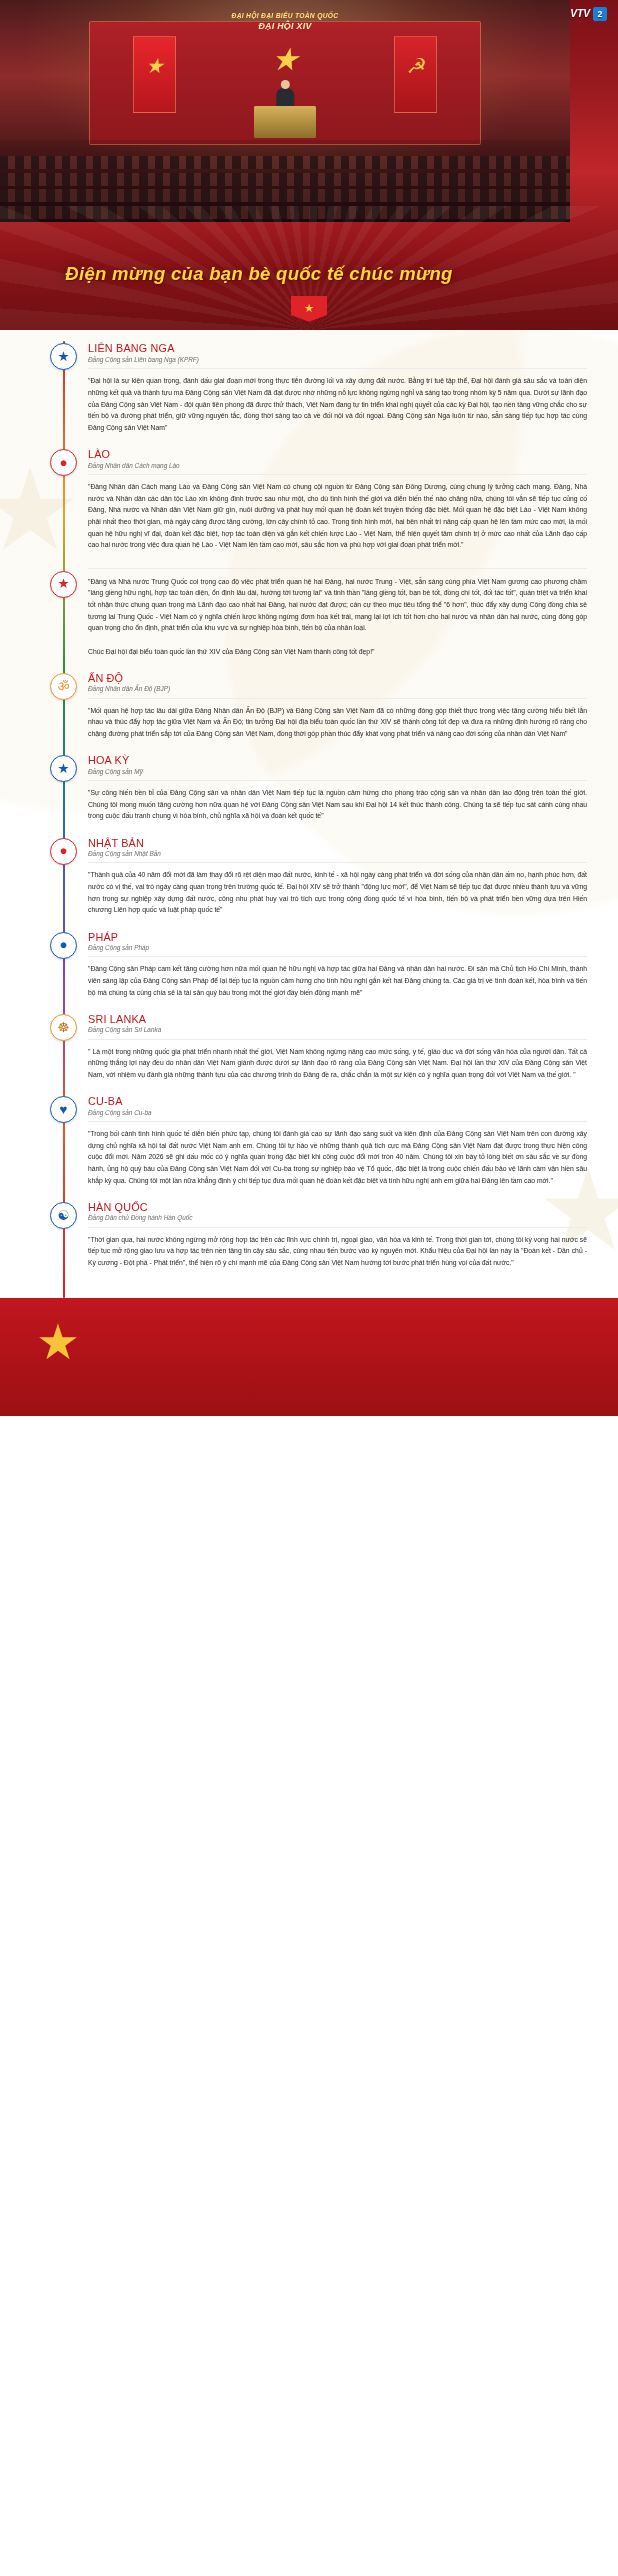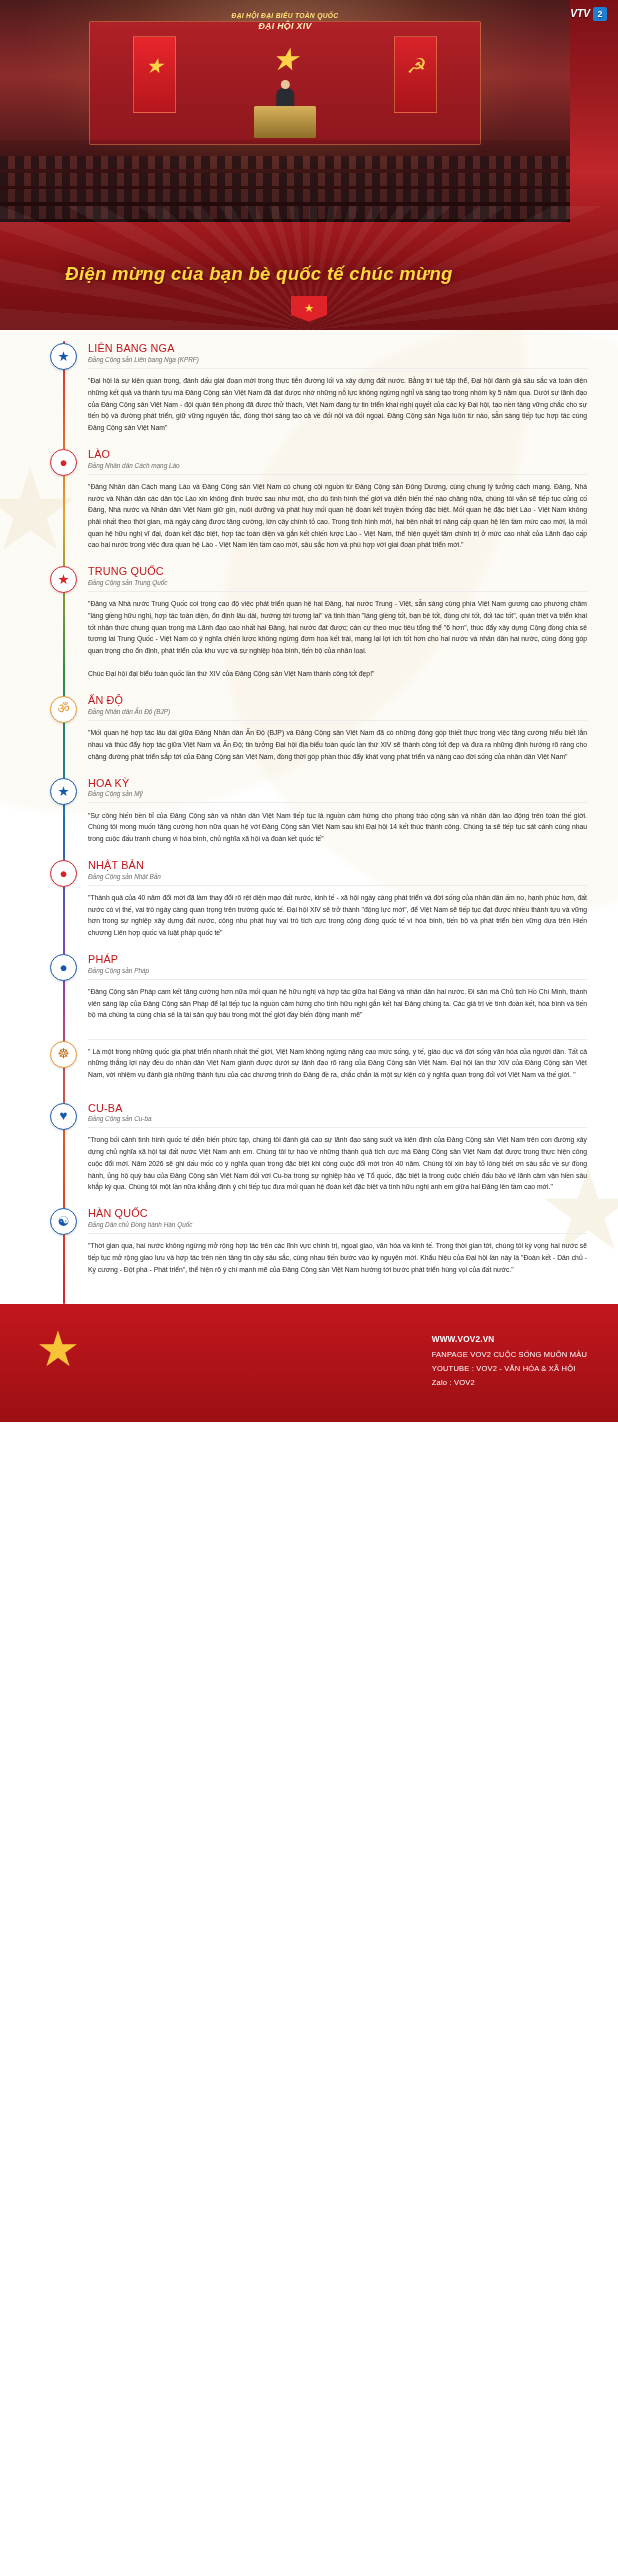--- a/index.html
+++ b/index.html
@@ -267,24 +267,20 @@
           <div class="party">Đảng Nhân dân Cách mạng Lào</div>
         </div>
         <div class="divider"></div>
         <p class="quote">"Đảng Nhân dân Cách mạng Lào và Đảng Cộng sản Việt Nam có chung cội nguồn từ Đảng Cộng sản Đông Dương, cùng chung lý tưởng cách mạng. Đảng, Nhà nước và Nhân dân các dân tộc Lào xin không đình trước sau như một, cho dù tình hình thế giới và diễn biến thế nào chăng nữa, chúng tôi vẫn sẽ tiếp tục củng cố Đảng, Nhà nước và Nhân dân Việt Nam giữ gìn, nuôi dưỡng và phát huy mối quan hệ đoàn kết truyền thống đặc biệt. Mối quan hệ đặc biệt Lào - Việt Nam không phải nhất theo thời gian, mà ngày càng được tăng cường, lớn cây chính tỏ cao. Trong tình hình mới, hai bên nhất trí nâng cấp quan hệ lên tầm mức cao mới, là mối quan hệ hữu nghị vĩ đại, đoàn kết đặc biệt, hợp tác toàn diện và gắn kết chiến lược Lào - Việt Nam, thể hiện quyết tâm chính trị ở mức cao nhất của Lãnh đạo cấp cao hai nước trong việc đưa quan hệ Lào - Việt Nam lên tầm cao mới, sâu sắc hơn và phù hợp với giai đoạn phát triển mới."</p>
       </div>
 
       <div class="entry">
         <div class="node n-chn">
             <span>★</span>
           </div>
-        <div class="entry-head">
-          <div class="country">TRUNG QUỐC</div>
-          <div class="party">Đảng Cộng sản Trung Quốc</div>
-        </div>
         <div class="divider"></div>
         <p class="quote" style="white-space:pre-line">"Đảng và Nhà nước Trung Quốc coi trọng cao độ việc phát triển quan hệ hai Đảng, hai nước Trung - Việt, sẵn sàng cùng phía Việt Nam gương cao phương châm "láng giềng hữu nghị, hợp tác toàn diện, ổn định lâu dài, hướng tới tương lai" và tinh thần "láng giềng tốt, bạn bè tốt, đồng chí tốt, đối tác tốt", quán triệt và triển khai tốt nhận thức chung quan trọng mà Lãnh đạo cao nhất hai Đảng, hai nước đạt được; cán cự theo mục tiêu tổng thể "6 hơn", thúc đẩy xây dựng Cộng đồng chia sẻ tương lai Trung Quốc - Việt Nam có ý nghĩa chiến lược không ngừng đơm hoa kết trái, mang lại lợi ích tốt hơn cho hai nước và nhân dân hai nước, cùng đóng góp quan trọng cho ổn định, phát triển của khu vực và sự nghiệp hòa bình, tiến bộ của nhân loại.
 
 Chúc Đại hội đại biểu toàn quốc lần thứ XIV của Đảng Cộng sản Việt Nam thành công tốt đẹp!"</p>
       </div>
 
       <div class="entry">
         <div class="node n-ind">
             <span>ॐ</span>
           </div>
@@ -329,20 +325,24 @@
           <div class="party">Đảng Cộng sản Pháp</div>
         </div>
         <div class="divider"></div>
         <p class="quote">"Đảng Cộng sản Pháp cam kết tăng cường hơn nữa mối quan hệ hữu nghị và hợp tác giữa hai Đảng và nhân dân hai nước. Đi sản mà Chủ tịch Hồ Chí Minh, thành viên sáng lập của Đảng Cộng sản Pháp để lại tiếp tục là nguồn cảm hứng cho tình hữu nghị gắn kết hai Đảng chúng ta. Các giá trị về tình đoàn kết, hòa bình và tiến bộ mà chúng ta cùng chia sẻ là tài sản quý báu trong một thế giới đầy biến động mạnh mẽ"</p>
       </div>
 
       <div class="entry">
         <div class="node n-lka">
             <span>☸</span>
           </div>
+        <div class="entry-head">
+          <div class="country">SRI LANKA</div>
+          <div class="party">Đảng Cộng sản Sri Lanka</div>
+        </div>
         <div class="divider"></div>
         <p class="quote">" Là một trong những quốc gia phát triển nhanh nhất thế giới, Việt Nam không ngừng nâng cao mức sống, y tế, giáo dục và đời sống văn hóa của người dân. Tất cả những thắng lợi này đều do nhân dân Việt Nam giành được dưới sự lãnh đạo rõ ràng của Đảng Cộng sản Việt Nam. Đại hội lần thứ XIV của Đảng Cộng sản Việt Nam, với nhiệm vụ đánh giá những thành tựu của các chương trình do Đảng đề ra, chắc chắn là một sự kiện có ý nghĩa quan trọng đối với Việt Nam và thế giới. "</p>
       </div>
 
       <div class="entry">
         <div class="node n-cub">
             <span>♥</span>
           </div>
         <div class="entry-head">
           <div class="country">CU-BA</div>
@@ -362,22 +362,16 @@
         </div>
         <div class="divider"></div>
         <p class="quote">"Thời gian qua, hai nước không ngừng mở rộng hợp tác trên các lĩnh vực chính trị, ngoại giao, văn hóa và kinh tế. Trong thời gian tới, chúng tôi kỳ vọng hai nước sẽ tiếp tục mở rộng giao lưu và hợp tác trên nền tảng tin cậy sâu sắc, cùng nhau tiến bước vào kỷ nguyên mới. Khẩu hiệu của Đại hội lần này là "Đoàn kết - Dân chủ - Kỷ cương - Đột phá - Phát triển", thể hiện rõ ý chí mạnh mẽ của Đảng Cộng sản Việt Nam hướng tới bước phát triển hùng vọi của đất nước."</p>
       </div>
 
     </div>
   </div>
 
   <div class="footer">
     <div class="footer-star">★</div>
-    <div class="footer-inner">
-      <div class="site">WWW.VOV2.VN</div>
-      <div class="row">FANPAGE VOV2 CUỘC SỐNG MUÔN MÀU</div>
-      <div class="row">YOUTUBE  : VOV2 - VĂN HÓA &amp; XÃ HỘI</div>
-      <div class="row">Zalo        : VOV2</div>
-    </div>
   </div>
 
 </div>
 
 
 </body></html>

